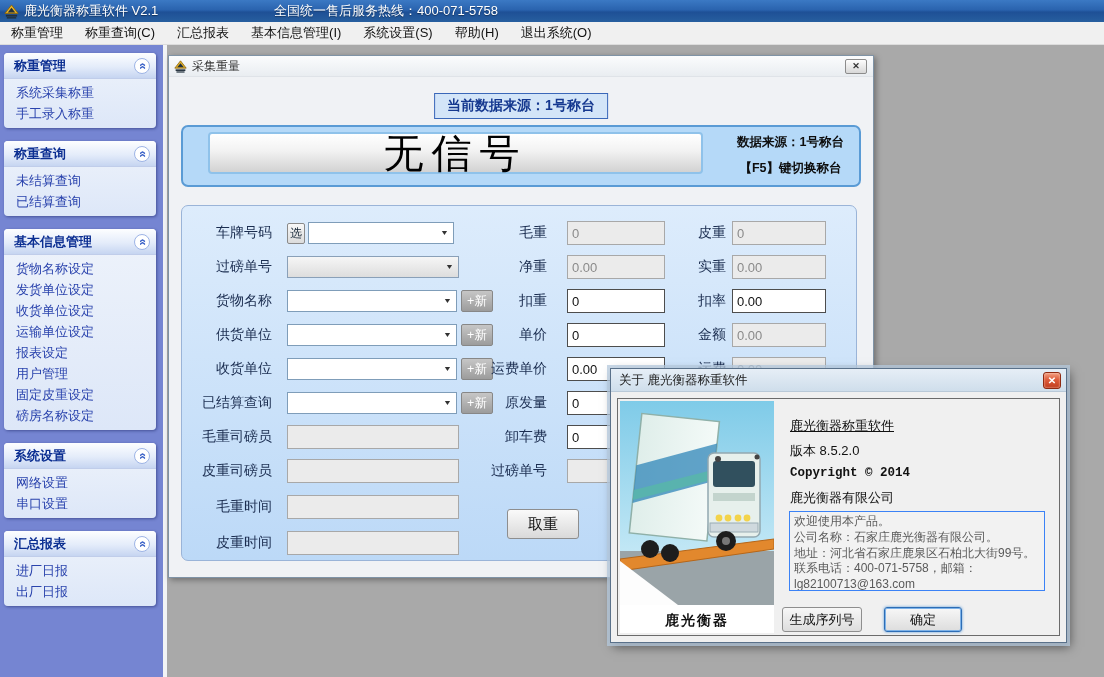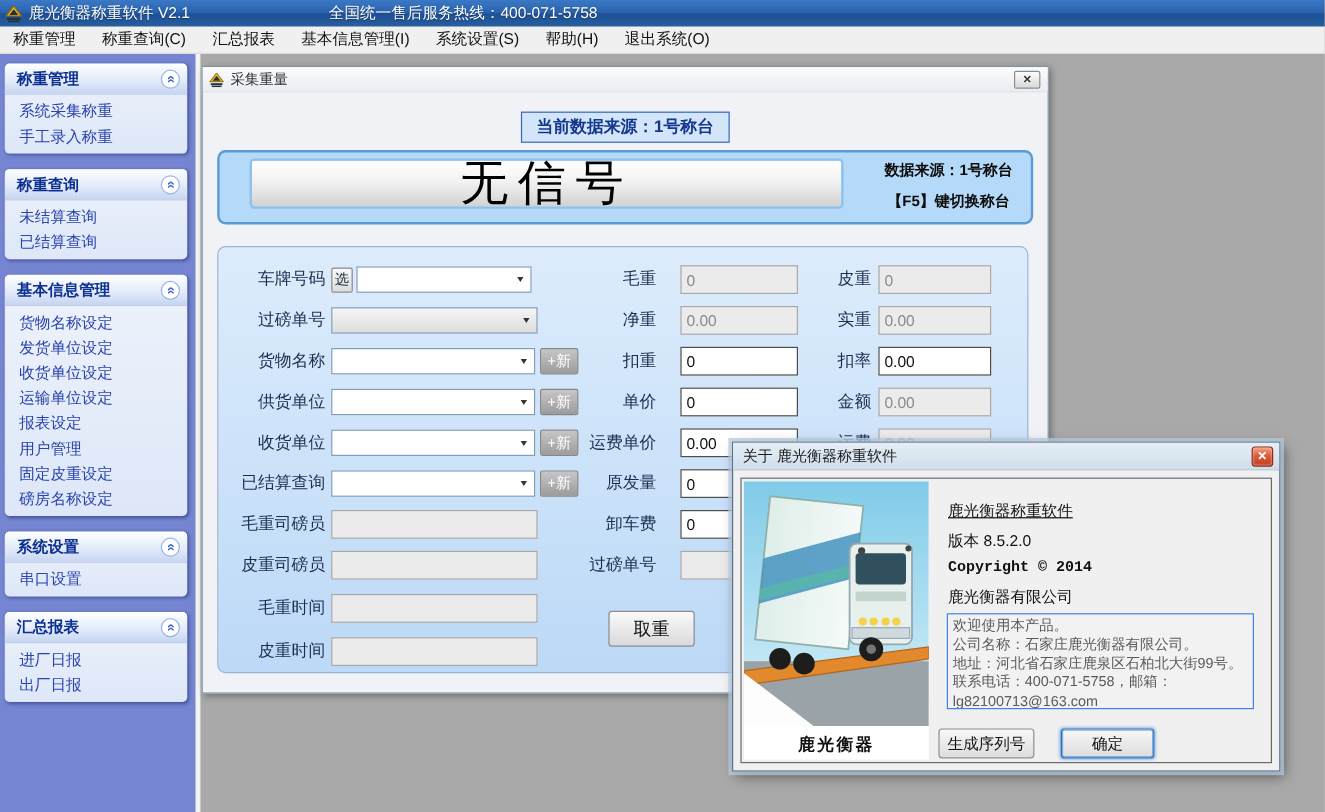--- a/index.html
+++ b/index.html
@@ -38,21 +38,21 @@
   .banner { position:absolute; top:16px; left:50%; transform:translateX(-50%); background:#d3e5f8; border:1px solid #3a67b8; padding:3px 12px; font-size:14px; font-weight:bold; color:#15388f; white-space:nowrap; z-index:2; }
 
   .signal-panel { position:absolute; left:12px; top:48px; width:680px; height:62px; background:#b5d9f8; border:2px solid #5a9bd5; border-radius:7px; }
   .signal-display { position:absolute; left:25px; top:5px; width:495px; height:42px; background:linear-gradient(180deg,#ffffff 0%,#f2f2f2 45%,#d2d2d2 100%); border:2px solid #8fc2ea; border-radius:4px; display:flex; align-items:center; justify-content:center; }
   .signal-text { font-family:"DejaVu Serif","Liberation Serif",serif; font-size:40px; color:#000; letter-spacing:8px; line-height:1; }
   .src-info { position:absolute; left:540px; top:7px; width:135px; text-align:center; font-size:12.5px; font-weight:bold; color:#0d0d0d; }
   .src-info div { margin-bottom:9px; }
 
   .form-panel { position:absolute; left:12px; top:128px; width:676px; height:356px; background:linear-gradient(180deg,#ddecfc 0%,#bcd9f7 100%); border:1px solid #9ab4d8; border-radius:7px; }
   .frow { position:absolute; left:0; display:flex; align-items:center; height:24px; }
-  .flabel { width:94px; text-align:right; padding-right:5px; font-size:14px; color:#1b2d50; flex:none; }
+  .flabel { width:105px; text-align:right; padding-right:15px; font-size:14px; color:#1b2d50; flex:none; }
   .mlabel { width:85px; text-align:right; padding-right:20px; font-size:14px; color:#1b2d50; flex:none; }
   .rlabel { width:70px; text-align:right; padding-right:6px; font-size:14px; color:#1b2d50; flex:none; }
   .combo { position:relative; height:22px; background:#fff; border:1px solid #7f9db9; flex:none; }
   .combo .arrow { position:absolute; right:4px; top:50%; transform:translateY(-50%) scaleY(.8); font-size:9px; color:#333; }
   .combo.gray { background:linear-gradient(180deg,#f6f6f6,#dddddd); border-color:#8aa0b8; }
   .fld { height:24px; border:1px solid #a8a8a8; font-size:13px; padding:0 4px; font-family:"Liberation Sans",sans-serif; }
   .fld.ro { background:#ebebeb; color:#8a8a8a; }
   .fld.ed { background:#fff; border:1px solid #4d4d4d; color:#101010; }
   .mini-btn { width:18px; height:21px; margin-right:3px; background:linear-gradient(#f8f8f8,#dcdcdc); border:1px solid #8a8a8a; border-radius:2px; font-size:12px; color:#123; cursor:pointer; font-family:"Liberation Sans",sans-serif; }
   .new-btn { width:32px; height:22px; margin-left:4px; background:linear-gradient(#c6c6c6,#9c9c9c); border:1px solid #878787; border-radius:2px; font-size:12.5px; color:#fff; cursor:pointer; font-family:"Liberation Sans",sans-serif; }
@@ -144,20 +144,21 @@
           <div class="panel-item">磅房名称设定</div>
         </div>
       </div>
 
       <div class="panel">
         <div class="panel-header">
           <span class="ptitle">系统设置</span>
           <span class="chev">«</span>
         </div>
         <div class="panel-items">
+          <div class="panel-item">网络设置</div>
           <div class="panel-item">串口设置</div>
         </div>
       </div>
 
       <div class="panel">
         <div class="panel-header">
           <span class="ptitle">汇总报表</span>
           <span class="chev">«</span>
         </div>
         <div class="panel-items">

